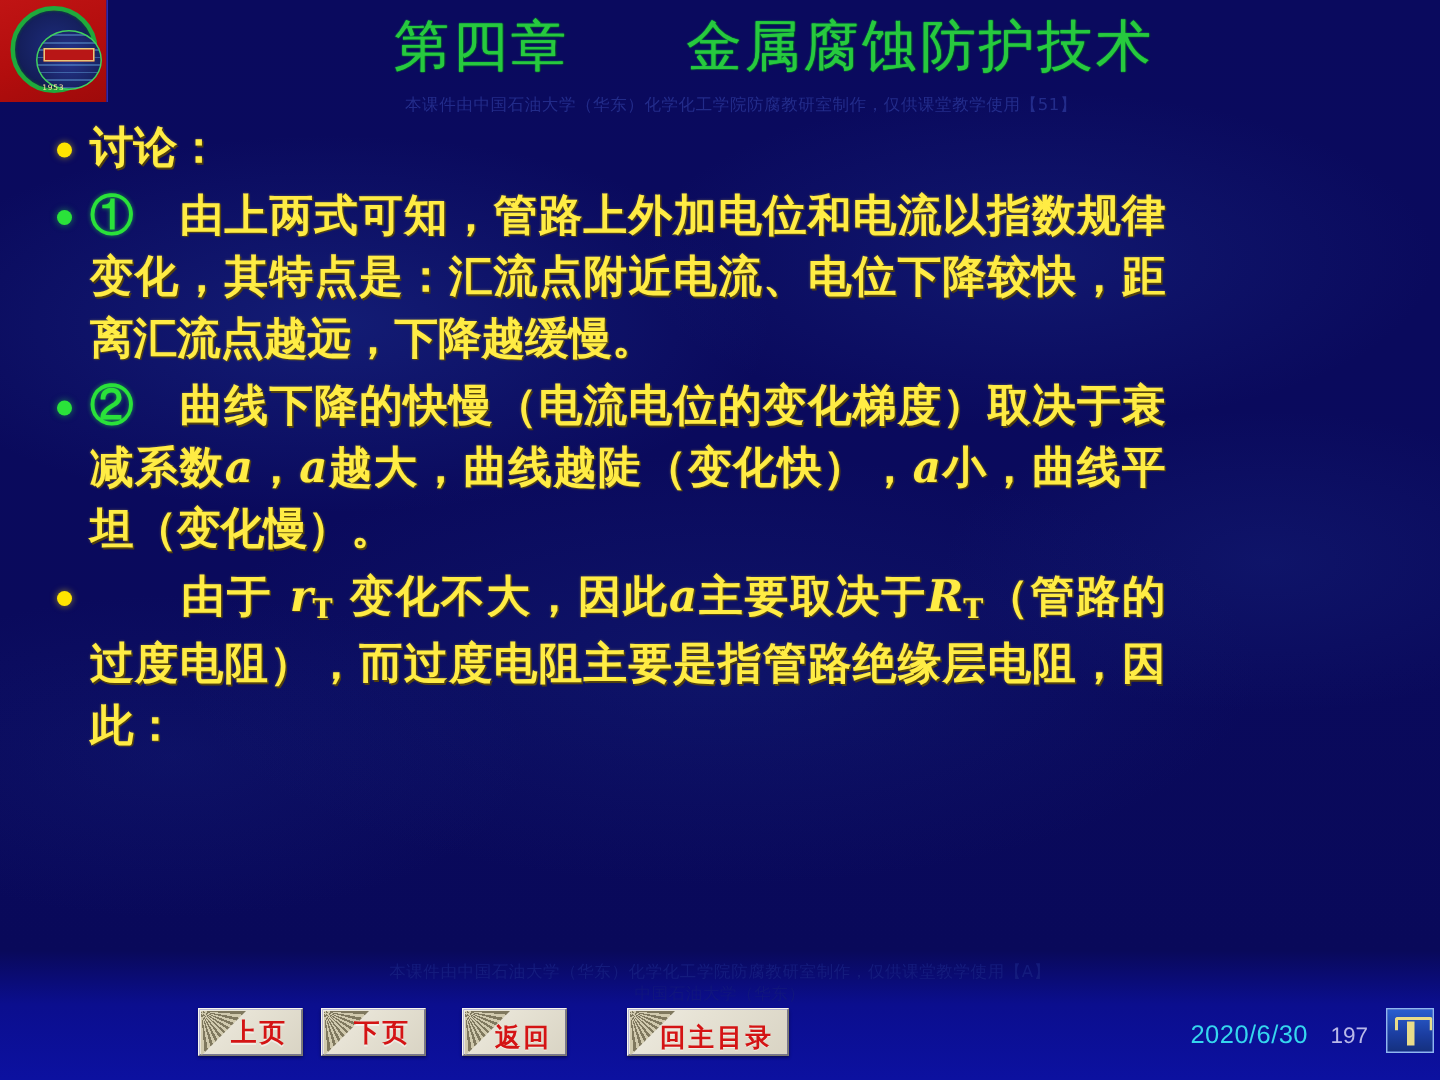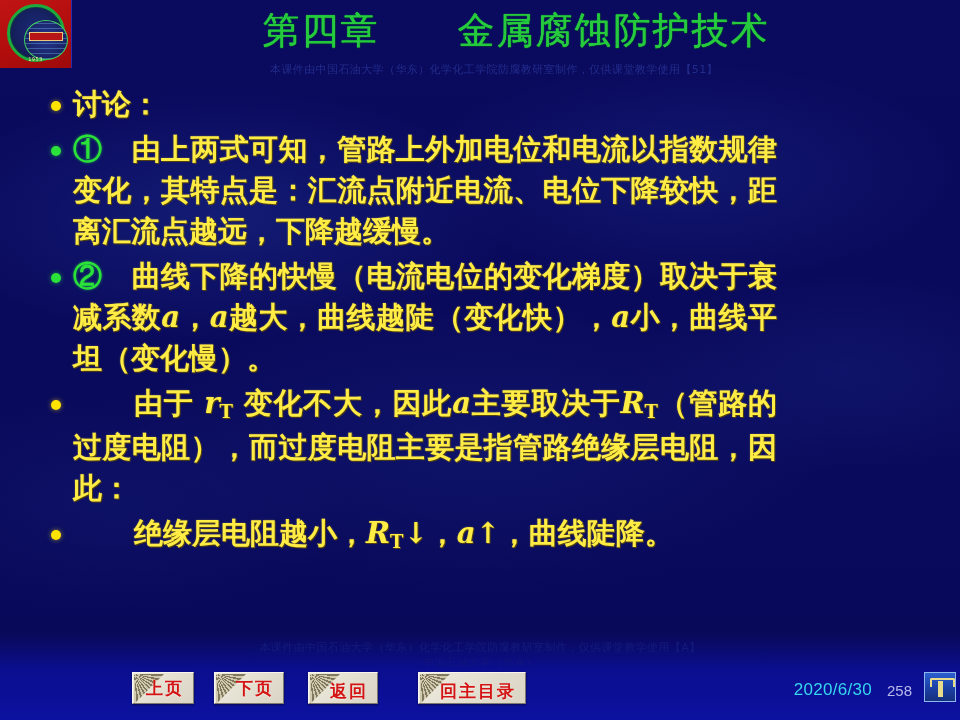--- a/index.html
+++ b/index.html
@@ -76,23 +76,22 @@
     font-size:37px; font-weight:400; letter-spacing:2px;
     white-space:pre;
     text-shadow:
       0 0 1px #19ff3a, 1px 0 0 rgba(10,60,20,.55), 0 1px 0 rgba(10,60,20,.5);
     z-index:5;
   }
 
   
   #content {
     position:absolute; left:0; top:78px; width:799px; height:560px;
-    padding:0 22px 0 39px;
+    padding:0 22px 0 26px;
     z-index:4;
-    margin-top:6px;
   }
   .para {
     position:relative;
     display:flex;
     align-items:flex-start;
     margin-bottom:4px;
   }
   .bullet {
     flex:0 0 34px;
     height:38px;
@@ -158,21 +157,21 @@
   }
   .navbtn span {
     position:relative;
     color:#d41414;
     font-family:"DejaVu Serif", serif;
     font-weight:700;
     font-size:17px;
     letter-spacing:2px;
     text-shadow:0 1px 0 rgba(255,255,255,.5);
   }
-  #btn-prev { left:132px; width:62px; }
+  #btn-prev { left:132px; width:70px; }
   #btn-next { left:214px; width:70px; }
   #btn-back { left:308px; width:70px;align-items:flex-end; }
   #btn-home { left:418px; width:108px;align-items:flex-end; }
 
   #date {
     position:absolute; right:88px; top:18px;
     color:#35d6ee; font-size:17px;
     font-family:"Liberation Sans", sans-serif;
     letter-spacing:.3px;
   }
@@ -240,26 +239,20 @@
     </div>
 
     <div class="para">
       <div class="bullet yellow">
           <i></i>
         </div>
       <div class="ptext indent">由于 <var>r</var><sub>T</sub> 变化不大，因此<var>a</var>主要取决于<var>R</var><sub>T</sub>（管路的过度电阻），而过度电阻主要是指管路绝缘层电阻，因此：</div>
     </div>
 
 
-    <div class="para">
-      <div class="bullet yellow">
-          <i></i>
-        </div>
-      <div class="ptext indent">绝缘层电阻越小，<var>R</var><sub>T</sub><span class="arrow">↓</span>，<var>a</var><span class="arrow">↑</span>，曲线陡降。</div>
-    </div>
 
   </div>
 
   <div id="footer">
 
     <div class="navbtn" id="btn-prev">
       <div class="fan"></div>
       <span>上页</span>
     </div>
 
@@ -272,18 +265,18 @@
       <div class="fan"></div>
       <span>返回</span>
     </div>
 
     <div class="navbtn" id="btn-home">
       <div class="fan"></div>
       <span>回主目录</span>
     </div>
 
     <div id="date">2020/6/30</div>
-    <div id="pageno">258</div>
+    <div id="pageno">197</div>
     <div id="footicon"></div>
 
   </div>
 
 </div>
 
 </body></html>

